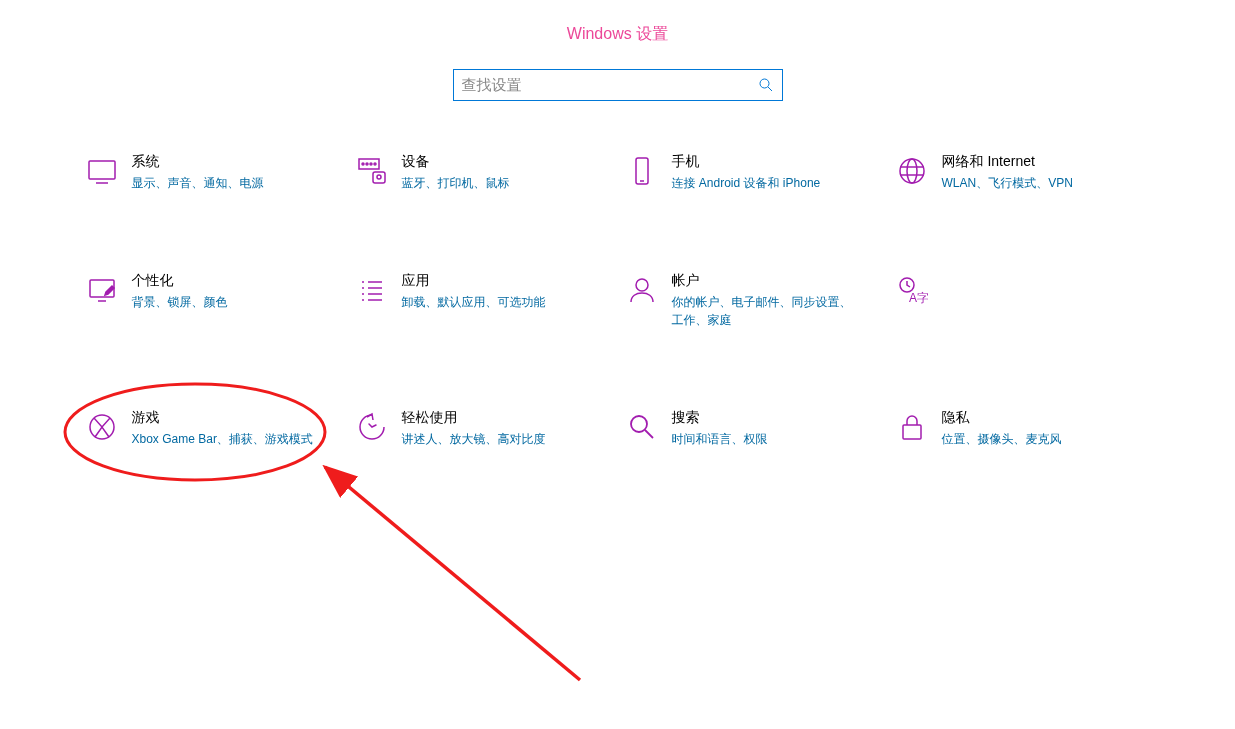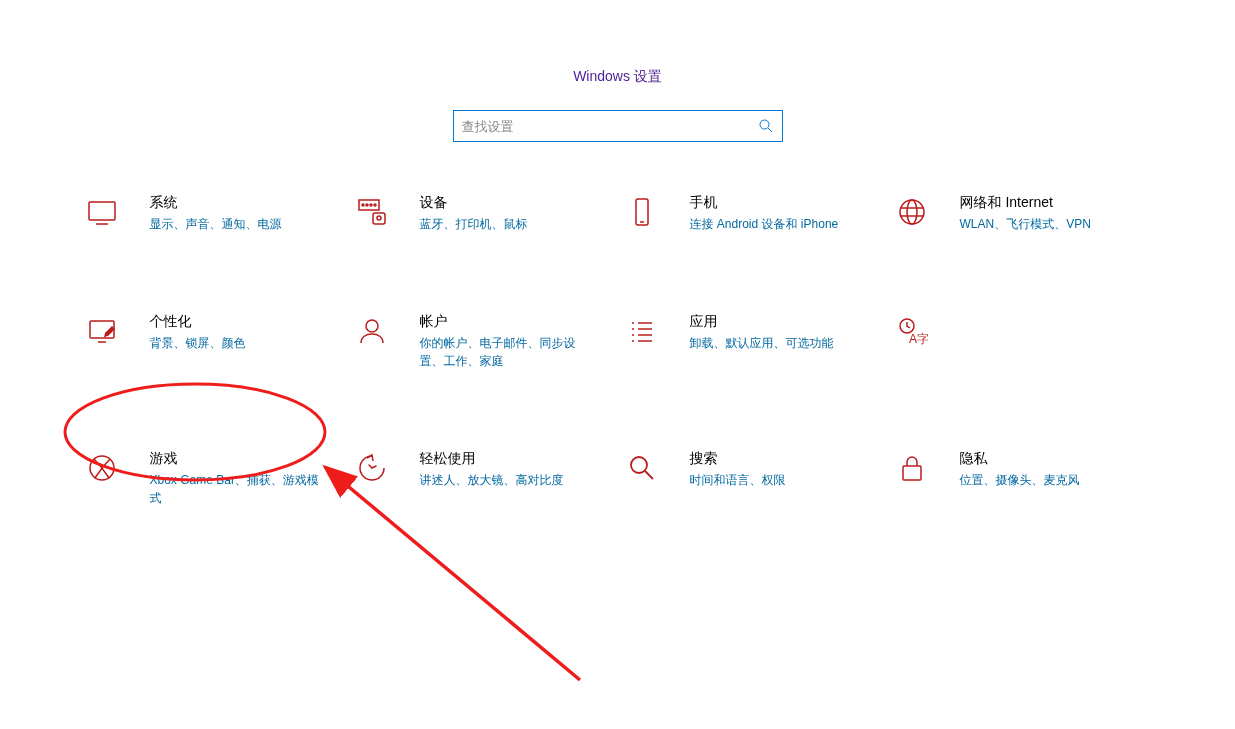--- a/index.html
+++ b/index.html
@@ -7,47 +7,47 @@
       font-family: "Microsoft YaHei", "Segoe UI", Tahoma, sans-serif;
       background: #ffffff;
       color: #000000;
       width: 1235px;
       height: 729px;
       position: relative;
       overflow: hidden;
     }
     .title {
       text-align: center;
-      font-size: 14px;
+      font-size: 16px;
       font-weight: 300;
-      padding-top: 68px;
+      padding-top: 24px;
       padding-bottom: 24px;
-      color: #4c1d95;
+      color: #ec4899;
     }
     .search-wrap {
       display: flex;
       justify-content: center;
       margin-bottom: 48px;
     }
     .search {
       width: 330px;
       height: 32px;
       border: 1px solid #0078d7;
       display: flex;
       align-items: center;
       padding: 0 8px;
       position: relative;
     }
     .search input {
       border: none;
       outline: none;
       flex: 1;
-      font-size: 13px;
+      font-size: 15px;
       color: #555;
-      font-family: Liberation Sans, sans-serif;
+      font-family: Liberation Serif, serif;
       background: transparent;
     }
     .search input::placeholder { color: #888; }
     .search .glass {
       width: 16px;
       height: 16px;
       color: #0078d7;
       margin-left: 6px;
     }
 
@@ -61,23 +61,23 @@
     .item {
       display: flex;
       align-items: flex-start;
       cursor: pointer;
       padding: 4px 8px;
     }
     .item .icon {
       flex: 0 0 32px;
       width: 32px;
       height: 32px;
-      margin-right: 32px;
+      margin-right: 14px;
       margin-top: 2px;
-      color: #b91c1c;
+      color: #a21caf;
     }
     .item .icon svg { width: 32px; height: 32px; display: block; }
     .item .text { flex: 1; }
     .item .label {
       font-size: 14px;
       color: #000;
       margin-bottom: 4px;
     }
     .item .desc {
       font-size: 12px;
@@ -184,46 +184,46 @@
     </span>
     <div class="text">
       <div class="label">个性化</div>
       <div class="desc">背景、锁屏、颜色</div>
     </div>
   </div>
 
   <div class="item">
     <span class="icon">
       <svg viewBox="0 0 32 32" fill="none" stroke="currentColor" stroke-width="1.5">
-        <circle cx="16" cy="11" r="6"></circle>
-        <path d="M5 28 C5 22 10 19 16 19 C22 19 27 22 27 28"></path>
-      </svg>
-    </span>
-    <div class="text">
-      <div class="label">帐户</div>
-      <div class="desc">你的帐户、电子邮件、同步设置、工作、家庭</div>
-    </div>
-  </div>
-
-  <div class="item">
-    <span class="icon">
-      <svg viewBox="0 0 32 32" fill="none" stroke="currentColor" stroke-width="1.5">
         <line x1="6" y1="8" x2="8" y2="8"></line>
           <line x1="12" y1="8" x2="26" y2="8"></line>
         <line x1="6" y1="14" x2="8" y2="14"></line>
           <line x1="12" y1="14" x2="26" y2="14"></line>
         <line x1="6" y1="20" x2="8" y2="20"></line>
           <line x1="12" y1="20" x2="26" y2="20"></line>
         <line x1="6" y1="26" x2="8" y2="26"></line>
           <line x1="12" y1="26" x2="26" y2="26"></line>
       </svg>
     </span>
     <div class="text">
       <div class="label">应用</div>
       <div class="desc">卸载、默认应用、可选功能</div>
+    </div>
+  </div>
+
+  <div class="item">
+    <span class="icon">
+      <svg viewBox="0 0 32 32" fill="none" stroke="currentColor" stroke-width="1.5">
+        <circle cx="16" cy="11" r="6"></circle>
+        <path d="M5 28 C5 22 10 19 16 19 C22 19 27 22 27 28"></path>
+      </svg>
+    </span>
+    <div class="text">
+      <div class="label">帐户</div>
+      <div class="desc">你的帐户、电子邮件、同步设置、工作、家庭</div>
     </div>
   </div>
 
   <div class="item">
     <span class="icon">
       <svg viewBox="0 0 32 32" fill="none" stroke="currentColor" stroke-width="1.5">
         <circle cx="11" cy="11" r="7"></circle>
         <path d="M11 7 L11 11 L14 13"></path>
         <text x="13" y="28" font-size="12" font-family="sans-serif" fill="currentColor" stroke="none">A字</text>
       </svg>

